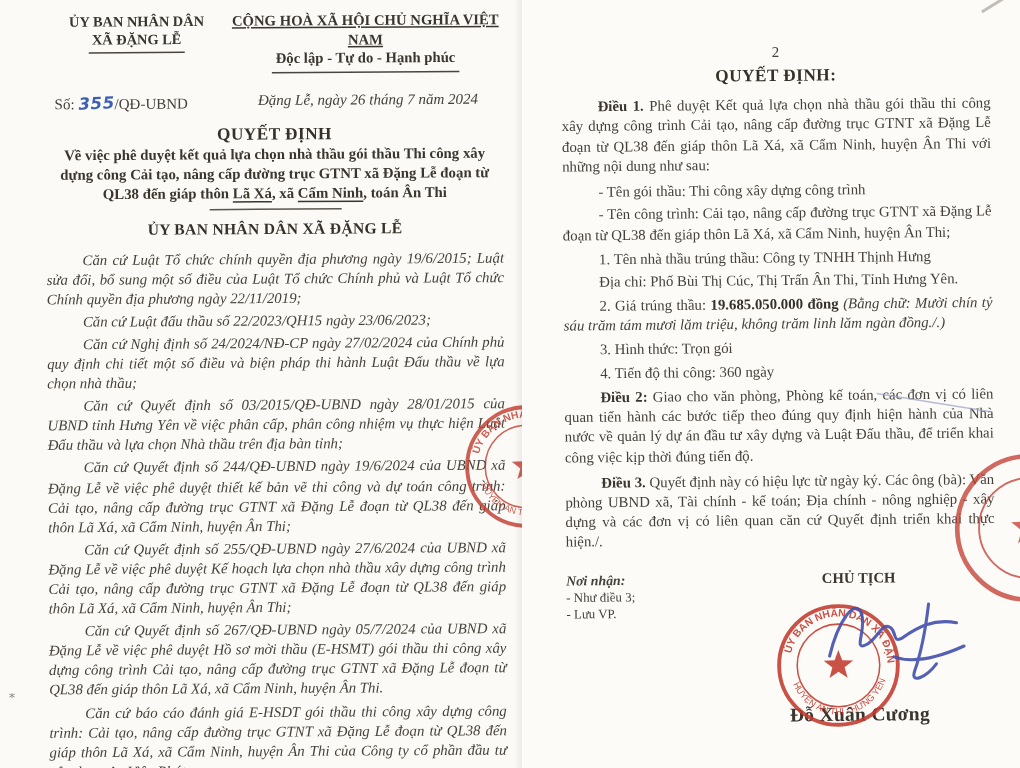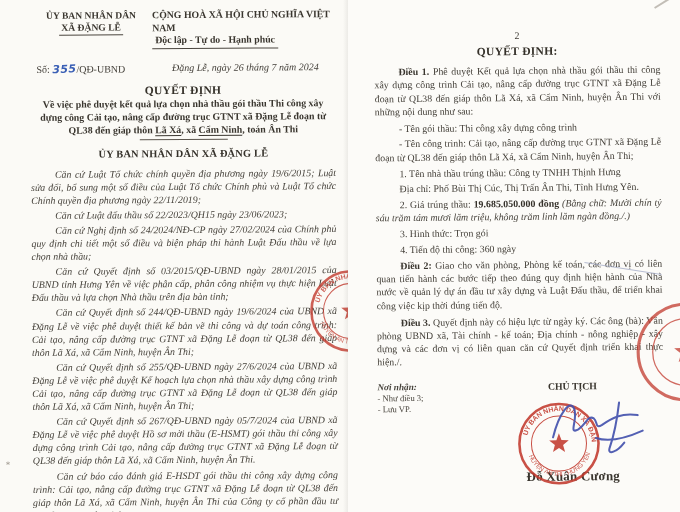--- a/index.html
+++ b/index.html
@@ -20,21 +20,21 @@
   .tilt1 { transform:rotate(-0.35deg); transform-origin:50% 0; }
   .tilt2 { transform:rotate(-0.55deg); transform-origin:50% 0; }
 
   b,.b { font-weight:700; color:#3a362f; }
   .it { font-style:italic; }
 
   
   .hdr { display:flex; align-items:flex-start; }
   .hdr-org { width:122px; text-align:center; font-weight:700; font-size:9.6px; line-height:12px; color:#3a362f; }
   .hdr-org .org2 { display:inline-block; border-bottom:1px solid #4a453e; padding:0 2px 1px; }
-  .hdr-nat { flex:1; font-weight:700; font-size:9.8px; line-height:12.5px; color:#3a362f; }
+  .hdr-nat { flex:1; text-align:center; font-weight:700; font-size:9.8px; line-height:12.5px; color:#3a362f;text-decoration:underline; }
   .hdr-nat .motto { display:inline-block; border-bottom:1px solid #4a453e; padding:0 3px 1px; }
 
   .meta { display:flex; margin-top:13px; font-size:10px; }
   .doc-num { margin-left:6px; white-space:nowrap; }
   .hand { font-family:"DejaVu Sans",sans-serif; font-style:italic; font-weight:700;
           color:#3a5fb5; font-size:11px; display:inline-block; transform:rotate(-2deg); letter-spacing:.4px; }
   .dateline { flex:1; text-align:center; font-style:italic; padding-left:30px; }
 
   .doc-title { text-align:center; font-weight:700; font-size:11.5px; margin-top:9px; letter-spacing:.3px; color:#35312a; }
   .doc-sub { margin:1px auto 0; width:302px; text-align:center; font-weight:700; font-size:9.9px; line-height:13px; color:#3a362f; }

